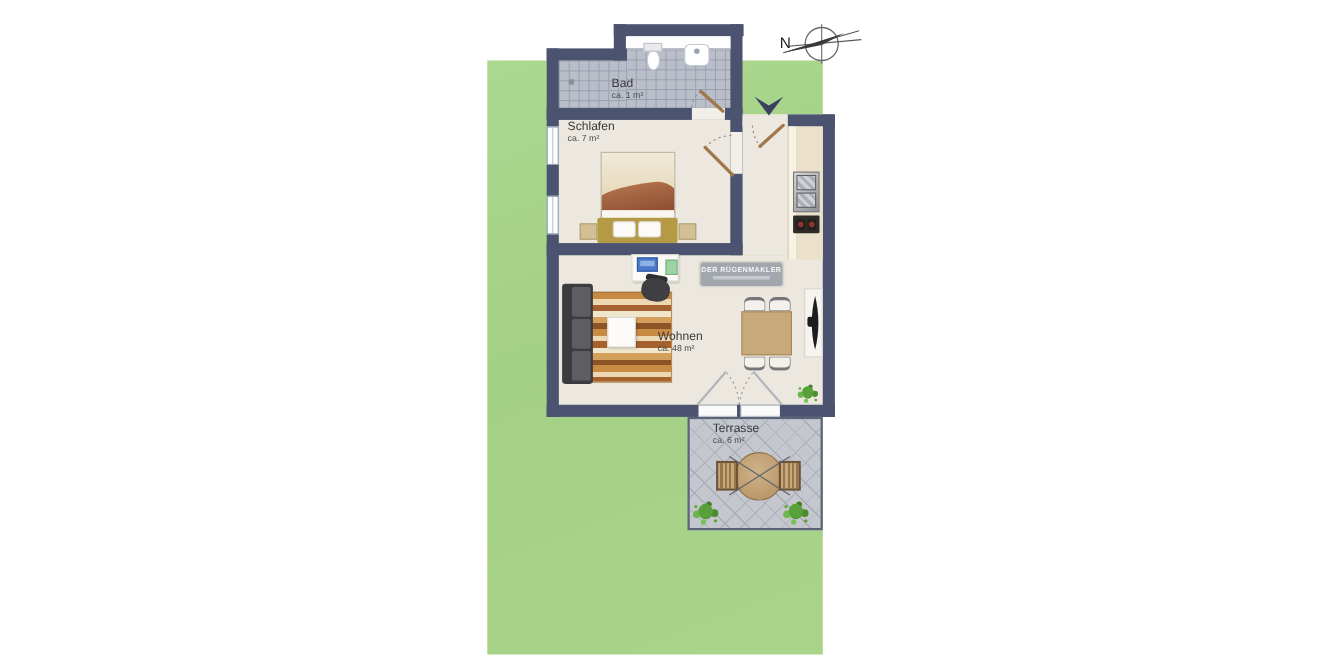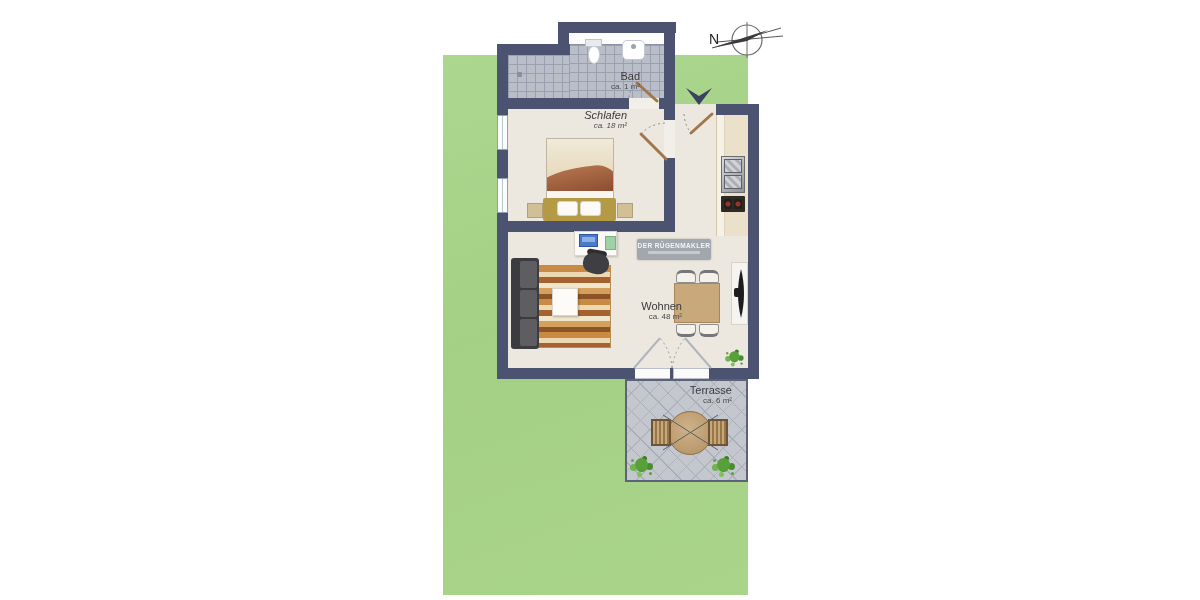--- a/index.html
+++ b/index.html
@@ -17,21 +17,21 @@
   .floor{background:#ece8df;}
   .tile{background-color:#b9bec9;
         background-image:linear-gradient(#9aa0af 1px,transparent 1px),
                          linear-gradient(90deg,#9aa0af 1px,transparent 1px);
         background-size:9px 9px;}
   
   .wall{background:#4b5371;}
   .win{background:#fbfdfe;border:1px solid #8fa0b0;box-sizing:border-box;}
   .win:after{content:"";position:absolute;left:45%;top:0;bottom:0;width:1px;background:#b8c6d0;}
   .thresh{background:#f2efe8;}
-  .room-label{text-align:right;color:#3a3a3c;pointer-events:none;}
+  .room-label{text-align:left;color:#3a3a3c;pointer-events:none;}
   .room-label .nm{font-size:11px;line-height:12px;}
   .room-label .ar{font-size:8px;line-height:10px;color:#4a4a4c;}
   
   #bed{left:546px;top:138px;width:66px;height:62px;overflow:hidden;border:1px solid #bdb5a3;
        background:linear-gradient(180deg,#f0ead9 0%,#e9dcc0 50%,#ddcba6 100%);}
   #blanket{left:-5px;top:28px;width:76px;height:30px;
        background:linear-gradient(175deg,#b4744f 0%,#8d4e31 90%);
        border-radius:100% 40% 6px 6px / 60% 90% 6px 6px;transform:rotate(-6deg);}
   #bed-sheet{left:0;top:52px;width:66px;height:9px;background:#f8f6ef;}
   #headboard{left:543px;top:198px;width:73px;height:23px;background:#b59a45;border-radius:2px;}
@@ -218,23 +218,23 @@
       <line x1="717" y1="42" x2="783" y2="36" stroke="#555555" stroke-width="1"></line>
       <line x1="712" y1="48" x2="781" y2="28" stroke="#555555" stroke-width="1"></line>
       <path d="M712,48 L768,30 L747,41 Z" fill="#3a3a3a"></path>
     </g>
   </svg>
 
   <div class="abs room-label" style="left:556px;top:70px;width:84px;">
     <div class="nm">Bad</div>
     <div class="ar">ca. 1 m²</div>
   </div>
-  <div class="abs room-label" style="left:533px;top:109px;width:94px;font-style:italic;">
+  <div class="abs room-label" style="left:516px;top:109px;width:94px;">
     <div class="nm">Schlafen</div>
-    <div class="ar">ca. 18 m²</div>
+    <div class="ar">ca. 7 m²</div>
   </div>
   <div class="abs room-label" style="left:598px;top:300px;width:84px;">
     <div class="nm">Wohnen</div>
     <div class="ar">ca. 48 m²</div>
   </div>
   <div class="abs room-label" style="left:648px;top:384px;width:84px;">
     <div class="nm">Terrasse</div>
     <div class="ar">ca. 6 m²</div>
   </div>
 

